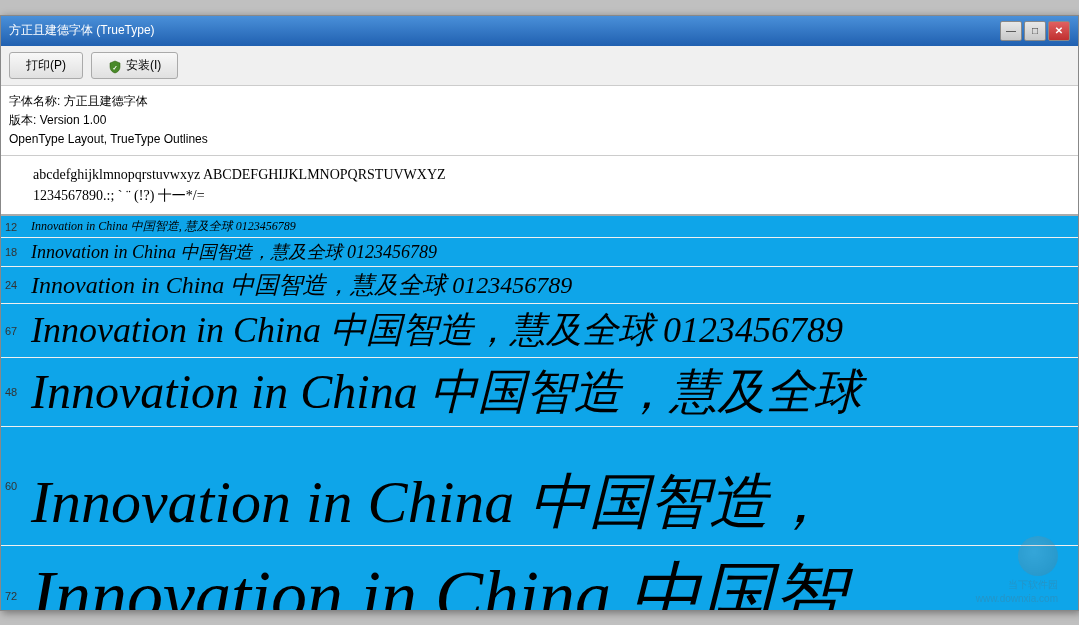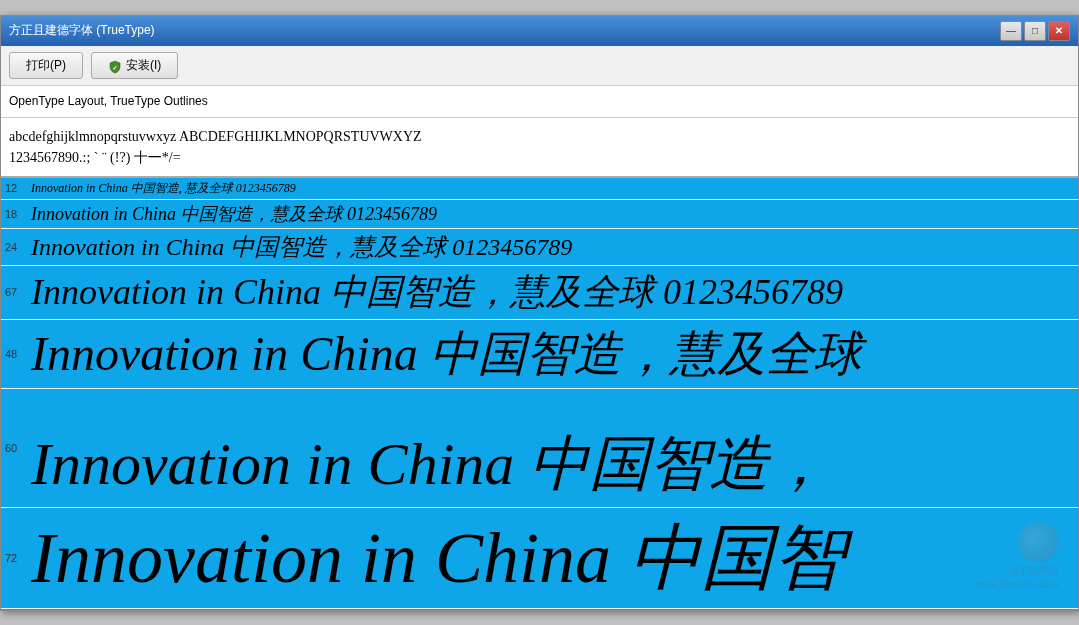--- a/index.html
+++ b/index.html
@@ -115,20 +115,21 @@
       padding: 8px 8px;
       border-bottom: 2px solid #aaa;
       flex-shrink: 0;
     }
 
     .alphabet-line {
       font-size: 14px;
       color: #000;
       line-height: 1.5;
       font-family: 'FangZheng', 'STKaiti', 'KaiTi', serif;
+      margin-left: 24px;
     }
 
     
     .sample-area {
       background: #0ea5e9;
       flex: 1;
       overflow: hidden;
       position: relative;
     }
 
@@ -166,21 +167,21 @@
     .sample-text.s18 { font-size: 18px; }
     .sample-text.s24 { font-size: 24px; }
     .sample-text.s36 { font-size: 36px; }
     .sample-text.s48 { font-size: 48px; }
     .sample-text.s60 { font-size: 60px; margin-top: 33px; }
     .sample-text.s72 { font-size: 72px; }
 
     
     .watermark {
       position: absolute;
-      bottom: 18px;
+      bottom: 4px;
       right: 20px;
       opacity: 0.25;
       text-align: right;
       pointer-events: none;
     }
 
     .watermark-logo {
       width: 40px;
       height: 40px;
       border-radius: 50%;
@@ -222,20 +223,22 @@
     <button class="tool-btn">
       <svg class="shield-icon" viewBox="0 0 14 14" xmlns="http://www.w3.org/2000/svg">
         <path d="M7 1L2 3v4c0 3 2.5 5.5 5 6 2.5-.5 5-3 5-6V3L7 1z" fill="#4a8a2a" stroke="#2a5a0a" stroke-width="0.5"></path>
         <text x="7" y="10" text-anchor="middle" fill="white" font-size="6" font-weight="bold">✓</text>
       </svg>
       <span>安装(I)</span>
     </button>
   </div>
 
   <div class="info-area">
+    <p>字体名称: 方正且建德字体</p>
+    <p>版本: Version 1.00</p>
     <p>OpenType Layout, TrueType Outlines</p>
   </div>
 
   <div class="alphabet-area">
     <div class="alphabet-line">abcdefghijklmnopqrstuvwxyz  ABCDEFGHIJKLMNOPQRSTUVWXYZ</div>
     <div class="alphabet-line">1234567890.:;  `  ¨  (!?)  十一*/=</div>
   </div>
 
   <div class="sample-area">
     <div class="sample-scroll">

